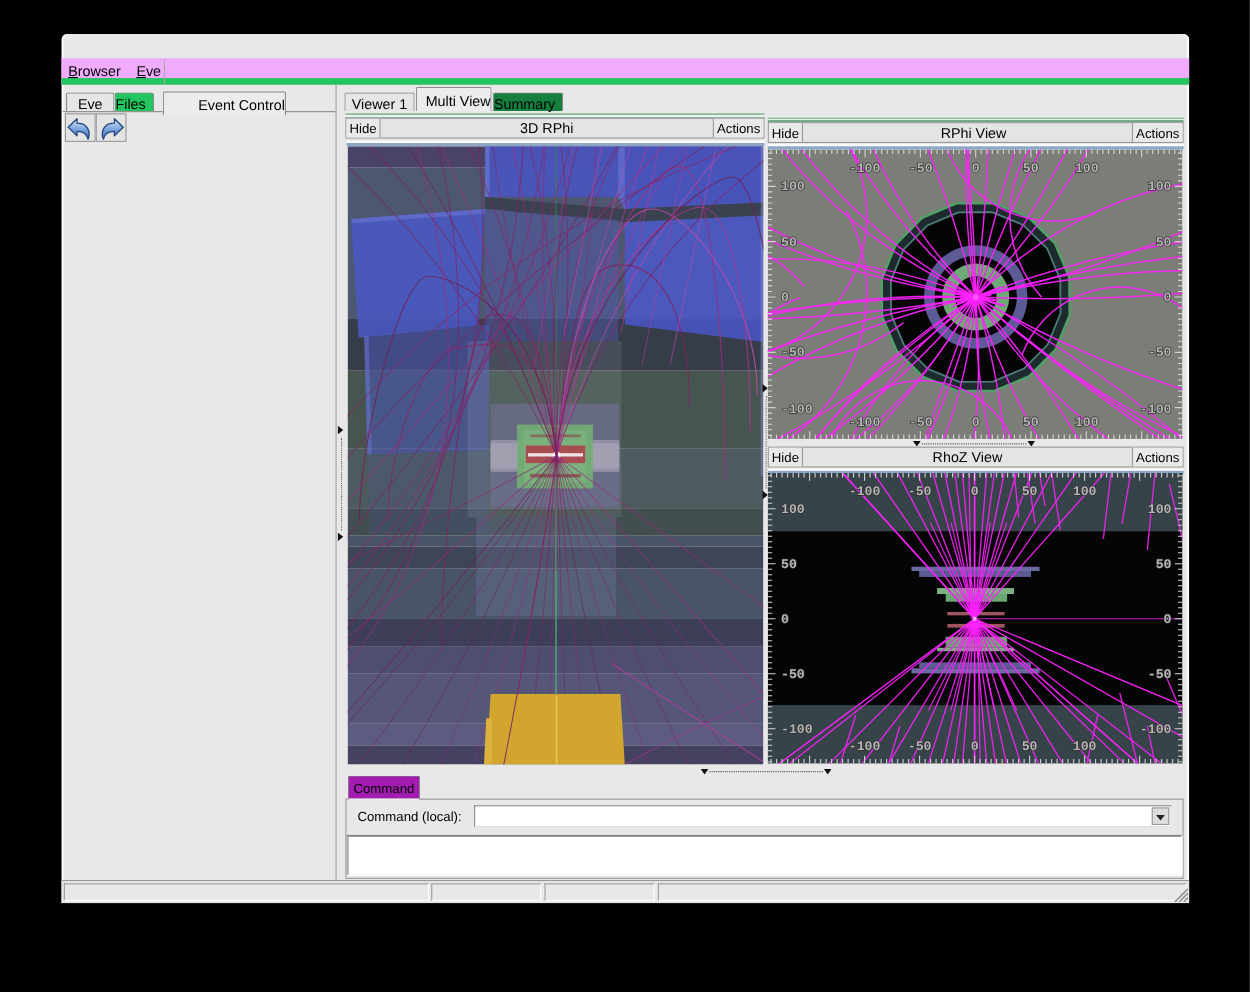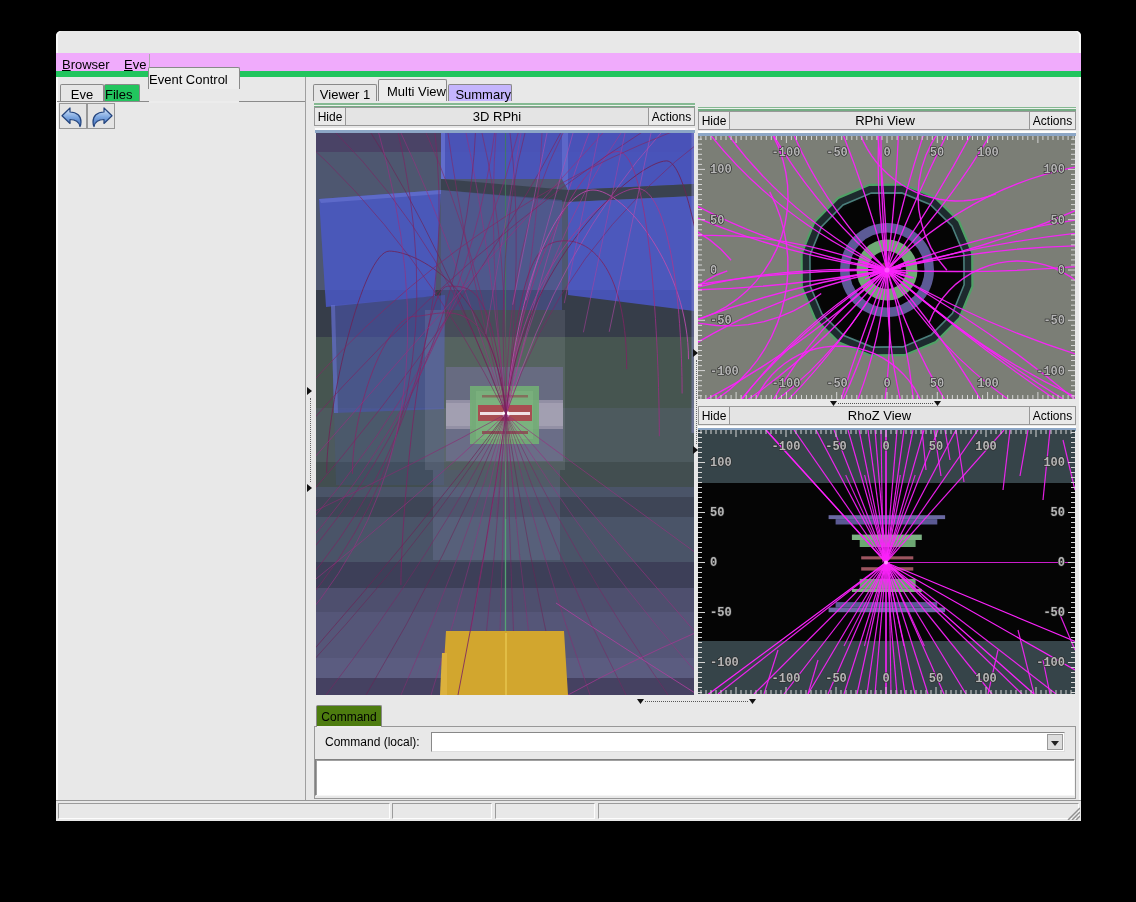--- a/index.html
+++ b/index.html
@@ -2,21 +2,21 @@
 <html><head><meta charset="utf-8"><style>html,body{margin:0;padding:0;background:#000;width:1136px;height:902px;overflow:hidden}*{box-sizing:border-box;font-family:"Liberation Sans",sans-serif}.abs{position:absolute}</style></head><body>
 <div class="abs" style="left:56px;top:31px;width:1025px;height:790px;background:#e8e8e8;border-radius:5px 5px 0 0;box-shadow:inset 2px 0 0 #fafafa, inset -2px 0 0 #fafafa, inset 0 -1px 0 #f0f0f0">
     <div class="abs" style="left:0;top:22px;width:100%;height:24px;background:#f0abfc;border-bottom:6px solid #22c55e">
       <div class="abs" style="left:6px;top:4px;font-size:13px;color:#000"><span style="text-decoration:underline">B</span>rowser</div>
       <div class="abs" style="left:68px;top:4px;font-size:13px;color:#000"><span style="text-decoration:underline">E</span>ve</div>
       <div class="abs" style="left:93px;top:1px;width:1px;height:22px;background:#aaa"></div>
     </div>
   </div>
 <div style="position:absolute;left:60px;top:84px;width:44px;height:17px;background:#e6e6e6;border:1px solid #898989;border-bottom:none;border-radius:2px 2px 0 0;z-index:1;font-size:13px;text-align:center;line-height:19px;color:#000">Eve</div>
 <div style="position:absolute;left:104px;top:84px;width:36px;height:17px;background:#22c55e;border:1px solid #898989;border-bottom:none;border-radius:2px 2px 0 0;z-index:1;font-size:13px;line-height:19px;color:#000">Files</div>
-<div style="position:absolute;left:148px;top:67px;width:92px;height:22px;background:#ececec;border:1px solid #898989;border-bottom:none;border-radius:2px 2px 0 0;z-index:3;font-size:13px;text-align:left;line-height:24px;color:#000">Event Control</div>
+<div style="position:absolute;left:148px;top:83px;width:112px;height:22px;background:#ececec;border:1px solid #898989;border-bottom:none;border-radius:2px 2px 0 0;z-index:3;font-size:13px;text-align:right;line-height:24px;color:#000">Event Control</div>
 <div class="abs" style="left:57px;top:101px;width:248px;height:1px;background:#8a8a8a"></div>
 <div class="abs" style="left:149px;top:101px;width:90px;height:2px;background:#ececec"></div>
 <div class="abs" style="left:59px;top:103px;width:28px;height:26px;border:1px solid #979797;background:#e4e4e4;padding:0px">
     <svg style="display:block;margin:1px auto" width="26" height="24" viewBox="0 0 26 24">
       <defs>
         <linearGradient id="bl0" x1="0" y1="0" x2="0" y2="1">
           <stop offset="0" stop-color="#dbe9fb"></stop>
           <stop offset="0.5" stop-color="#7da7e0"></stop>
           <stop offset="1" stop-color="#3c69b8"></stop>
         </linearGradient>
@@ -36,21 +36,21 @@
         </linearGradient>
       </defs>
       <g transform="translate(26,0) scale(-1,1)">
         <path d="M10 3 L10 7 C17 7 21 11 21 17 C21 19 20.5 20.5 20 21.5 C19 17 16 14.5 10 14.5 L10 18.5 L2 10.7 Z" fill="url(#bl1)" stroke="#24457e" stroke-width="1.2" stroke-linejoin="round"></path>
       </g>
     </svg>
   </div>
 <div class="abs" style="left:305px;top:77px;width:1px;height:723px;background:#9f9f9f"></div>
 <div style="position:absolute;left:313px;top:84px;width:64px;height:17px;background:#e6e6e6;border:1px solid #898989;border-bottom:none;border-radius:2px 2px 0 0;z-index:1;font-size:13px;text-align:center;line-height:19px;color:#000">Viewer 1</div>
 <div style="position:absolute;left:378px;top:79px;width:69px;height:22px;background:#ececec;border:1px solid #898989;border-bottom:none;border-radius:2px 2px 0 0;z-index:3;font-size:13px;text-align:right;line-height:24px;color:#000">Multi View</div>
-<div style="position:absolute;left:448px;top:84px;width:64px;height:17px;background:#c4b5fd;border:1px solid #898989;border-bottom:none;border-radius:2px 2px 0 0;z-index:1;font-size:13px;text-align:right;line-height:19px;color:#000">Summary</div>
+<div style="position:absolute;left:448px;top:84px;width:64px;height:17px;background:#15803d;border:1px solid #898989;border-bottom:none;border-radius:2px 2px 0 0;z-index:1;font-size:13px;text-align:left;line-height:19px;color:#000">Summary</div>
 <div style="position:absolute;left:314px;top:103px;width:381px;height:4.5px;background:linear-gradient(#85b992 0 34%,#edf2ed 34% 60%,#74ab83 60% 100%)"></div>
 <div style="position:absolute;left:314px;top:107px;width:381px;height:19px;background:#e4e4e4;border:1px solid #989898;box-sizing:border-box">
     <div style="position:absolute;left:0px;top:0px;width:31px;height:17px;background:#e9e9e9;border-right:1px solid #989898;text-align:center;line-height:18px;font-size:12px">Hide</div>
     <div style="position:absolute;right:0px;top:0px;width:46px;height:17px;background:#e9e9e9;border-left:1px solid #989898;text-align:center;line-height:18px;font-size:12px">Actions</div>
     <div style="position:absolute;left:31px;right:46px;top:0;height:17px;text-align:center;line-height:18px;font-size:13px">3D RPhi</div>
   </div>
 <div style="position:absolute;left:315px;top:128px;width:380px;height:5px;background:#fdfdfd">
     <div style="position:absolute;left:0;top:2px;width:100%;height:3px;background:#8ca6c6"></div>
   </div>
 <svg width="378" height="562" viewBox="0 0 378 562" style="position:absolute;left:316px;top:133px">
@@ -933,21 +933,21 @@
 <div style="position:absolute;left:693px;top:349px">
     <svg style="display:block" width="5" height="8">
       <path d="M0 0 L5 4 L0 8 Z" fill="#111"></path>
     </svg>
   </div>
 <div style="position:absolute;left:693px;top:446px">
     <svg style="display:block" width="5" height="8">
       <path d="M0 0 L5 4 L0 8 Z" fill="#111"></path>
     </svg>
   </div>
-<div style="position:absolute;left:316px;top:705px;width:66px;height:21px;background:#4d7c0f;border:1px solid #898989;border-bottom:none;border-radius:2px 2px 0 0;z-index:3;font-size:12px;text-align:center;line-height:23px;color:#000">Command</div>
+<div style="position:absolute;left:316px;top:705px;width:66px;height:21px;background:#a21caf;border:1px solid #898989;border-bottom:none;border-radius:2px 2px 0 0;z-index:3;font-size:12px;text-align:center;line-height:23px;color:#000">Command</div>
 <div class="abs" style="left:314px;top:726px;width:762px;height:73px;border:1px solid #989898;background:#e8e8e8"></div>
 <div class="abs" style="left:317px;top:726px;width:64px;height:2px;background:#ececec;z-index:4"></div>
 <div class="abs" style="left:325px;top:735px;font-size:12px;z-index:5">Command (local):</div>
 <div class="abs" style="left:431px;top:732px;width:634px;height:20px;background:#fff;border:1px solid #888;border-bottom-color:#ddd;border-right-color:#ddd;z-index:5">
     <div class="abs" style="right:1px;top:1px;width:16px;height:16px;background:#ddd;border:1px solid #999">
       <svg style="display:block;margin:1px 0 0 0" width="14" height="14">
         <path d="M3 5 L11 5 L7 10 Z" fill="#222"></path>
       </svg>
     </div>
   </div>

